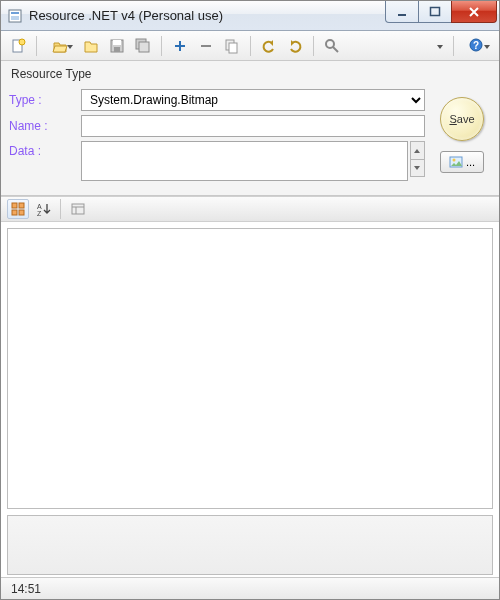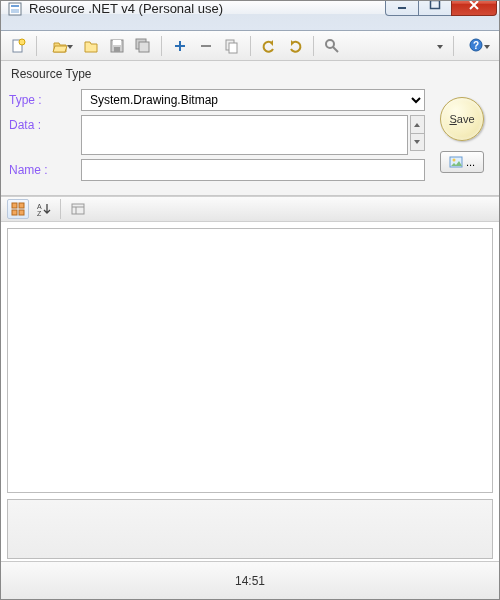--- a/index.html
+++ b/index.html
@@ -9,21 +9,21 @@
     background: #fff;
     width: 500px; height: 600px; overflow: hidden;
     border: 1px solid #888;
     display: flex; flex-direction: column;
   }
   
   .titlebar {
     height: 30px;
     background: linear-gradient(to bottom, #fdfdfe 0%, #ecf0f5 45%, #dde5ef 46%, #dfe7f2 100%);
     border-bottom: 1px solid #9aa7b7;
-    display: flex; 
+    display: flex; align-items: center;
     padding-left: 6px;
   }
   .titlebar .app-icon { width:16px; height:16px; margin-right:6px; display:flex; align-items:center; justify-content:center; }
   .titlebar .title { color:#222; flex:1; font-size:13px; }
   .win-controls { display:flex; height:22px; margin-right:2px; margin-top:-7px; }
   .win-btn {
     width: 34px; height:22px;
     border:1px solid #6b7f99; border-top:none;
     background: linear-gradient(to bottom,#f3f7fb,#dfe8f3);
     display:flex; align-items:center; justify-content:center;
@@ -106,23 +106,23 @@
   .main-area {
     flex:1; margin:6px; border:1px solid #bdbdbd; background:#fff;
   }
   
   .desc-panel {
     height:60px; margin:0 6px 2px 6px; border:1px solid #bdbdbd;
     background:linear-gradient(to bottom,#f5f5f5,#ededed);
   }
   
   .statusbar {
-    height:38px; border-top:1px solid #c9c9c9;
+    height:22px; border-top:1px solid #c9c9c9;
     background:linear-gradient(to bottom,#fafafa,#e9e9e9);
-    display:flex; align-items:center; justify-content:center; padding:0 10px;
+    display:flex; align-items:center; justify-content:flex-start; padding:0 10px;
     font-size:12px; color:#333;
   }
   .layout-main { flex:1; display:flex; flex-direction:column; min-height:0; }
 </style>
 </head>
 <body>
 
 <div class="titlebar">
   <span class="app-icon">
     <svg width="14" height="14">
@@ -235,46 +235,46 @@
 <div class="form-area">
   <div class="group-label">Resource Type</div>
   <div style="display:flex; gap:8px;">
     <div style="flex:1;">
       <div class="form-row">
         <label>Type :</label>
         <div class="field">
           <select class="combo">
             <option>System.Drawing.Bitmap</option>
           </select>
+        </div>
+      </div>
+      <div class="form-row">
+        <label>Name :</label>
+        <div class="field">
+          <input class="txt" type="text" value="" style="">
         </div>
       </div>
       <div class="form-row" style="align-items:flex-start;">
         <label style="padding-top:3px;">Data :</label>
         <div class="field" style="display:flex;">
           <textarea class="txt" style=""></textarea>
           <div class="spin">
             <div>
                 <svg width="8" height="6">
                   <path d="M4 1 L7 5 L1 5 Z" fill="#666"></path>
                 </svg>
               </div>
             <div>
                 <svg width="8" height="6">
                   <path d="M4 5 L7 1 L1 1 Z" fill="#666"></path>
                 </svg>
               </div>
           </div>
         </div>
       </div>
-      <div class="form-row">
-        <label>Name :</label>
-        <div class="field">
-          <input class="txt" type="text" value="" style="">
-        </div>
-      </div>
     </div>
     <div class="right-col" style="flex-direction:column; gap:10px; align-items:center;">
       <div class="save-btn">
         <span style="text-decoration:underline; text-decoration-color:transparent;"><span style="text-decoration:underline">S</span>ave</span>
       </div>
       <div class="browse-btn">
         <svg width="14" height="12">
             <rect x="1" y="1" width="12" height="10" fill="#dfeffc" stroke="#6a9bd1"></rect>
             <circle cx="5" cy="4" r="1.5" fill="#f2c84b"></circle>
             <path d="M2 10 l3 -3 l2 2 l3 -4 l3 5 z" fill="#7fbf7f"></path>

